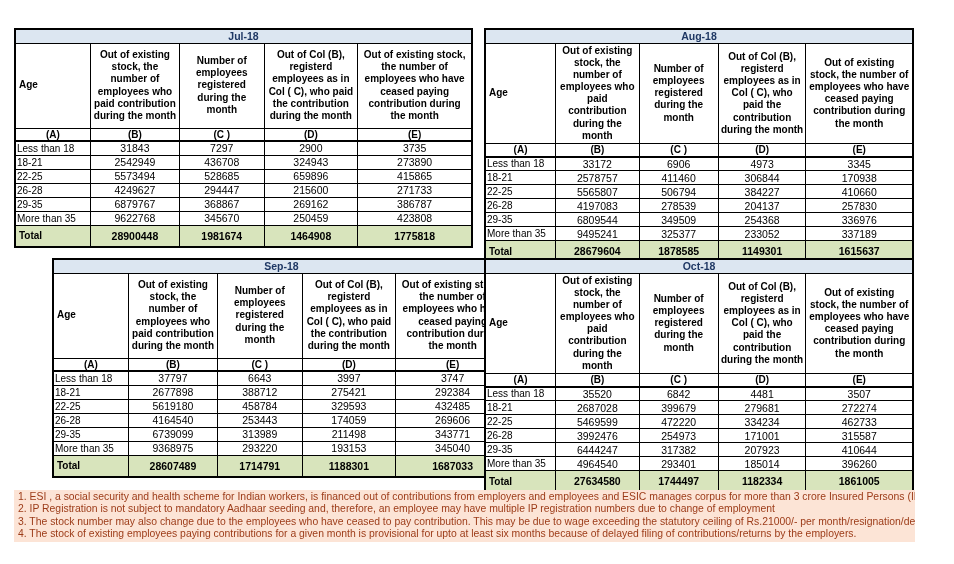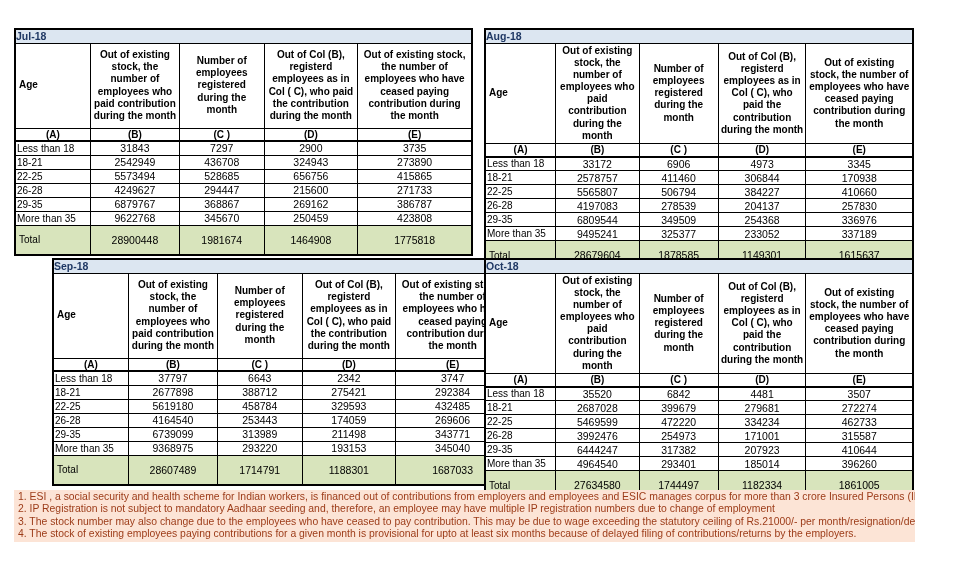--- a/index.html
+++ b/index.html
@@ -23,37 +23,37 @@
   #t1{left:484px;top:28px;width:430px;}
   #t2{left:14px;top:258px;width:459px;margin-left:38px;}
   #t3{left:484px;top:258px;width:430px;}
   .month-table col:nth-child(1){width:16.5%;}
   .month-table col:nth-child(2){width:19.5%;}
   .month-table col:nth-child(3){width:18.5%;}
   .month-table col:nth-child(4){width:20.5%;}
   .month-table col:nth-child(5){width:25%;}
   tr.month-row th{
     height:14px;background:var(--month-bg);color:var(--month-fg);
-    font-size:10.5px;font-weight:bold;text-align:left;
+    font-size:10.5px;font-weight:bold;text-align:center;
   }
   tr.head-row th{
     height:85px;font-size:10px;font-weight:bold;line-height:1.22;
     text-align:center;vertical-align:middle;padding:1px 2px;
   }
   tr.head-row th.age-h{text-align:left;padding-left:3px;}
   tr.letter-row td{
     height:13px;font-size:10px;font-weight:bold;text-align:center;
     border-bottom:2px solid var(--grid);
   }
   tr.data-row td{
     height:14px;font-size:10.5px;text-align:center;vertical-align:middle;
   }
   tr.data-row td.age-c{text-align:left;padding-left:1px;font-size:10px;}
   tr.total-row td{
-    height:30px;background:var(--total-bg);font-weight:normal;
+    height:22px;background:var(--total-bg);font-weight:bold;
     font-size:10.5px;text-align:center;vertical-align:middle;
   }
   tr.total-row td.age-c{text-align:left;padding-left:3px;font-size:10px;}
   .footnotes{
     position:absolute;left:14px;top:490px;width:901px;
     background:var(--fn-bg);padding:1px 0 2px 0;
   }
   .fn-line{
     color:var(--fn-fg);font-size:10.4px;line-height:12.3px;
     padding:0 4px;white-space:nowrap;overflow:hidden;
@@ -99,21 +99,21 @@
         <td class="age-c">18-21</td>
         <td>2542949</td>
         <td>436708</td>
         <td>324943</td>
         <td>273890</td>
       </tr>
       <tr class="data-row">
         <td class="age-c">22-25</td>
         <td>5573494</td>
         <td>528685</td>
-        <td>656756</td>
+        <td>659896</td>
         <td>415865</td>
       </tr>
       <tr class="data-row">
         <td class="age-c">26-28</td>
         <td>4249627</td>
         <td>294447</td>
         <td>215600</td>
         <td>271733</td>
       </tr>
       <tr class="data-row">
@@ -239,21 +239,21 @@
         <td>(A)</td>
         <td>(B)</td>
         <td>(C )</td>
         <td>(D)</td>
         <td>(E)</td>
       </tr>
       <tr class="data-row">
         <td class="age-c">Less than 18</td>
         <td>37797</td>
         <td>6643</td>
-        <td>2342</td>
+        <td>3997</td>
         <td>3747</td>
       </tr>
       <tr class="data-row">
         <td class="age-c">18-21</td>
         <td>2677898</td>
         <td>388712</td>
         <td>275421</td>
         <td>292384</td>
       </tr>
       <tr class="data-row">

